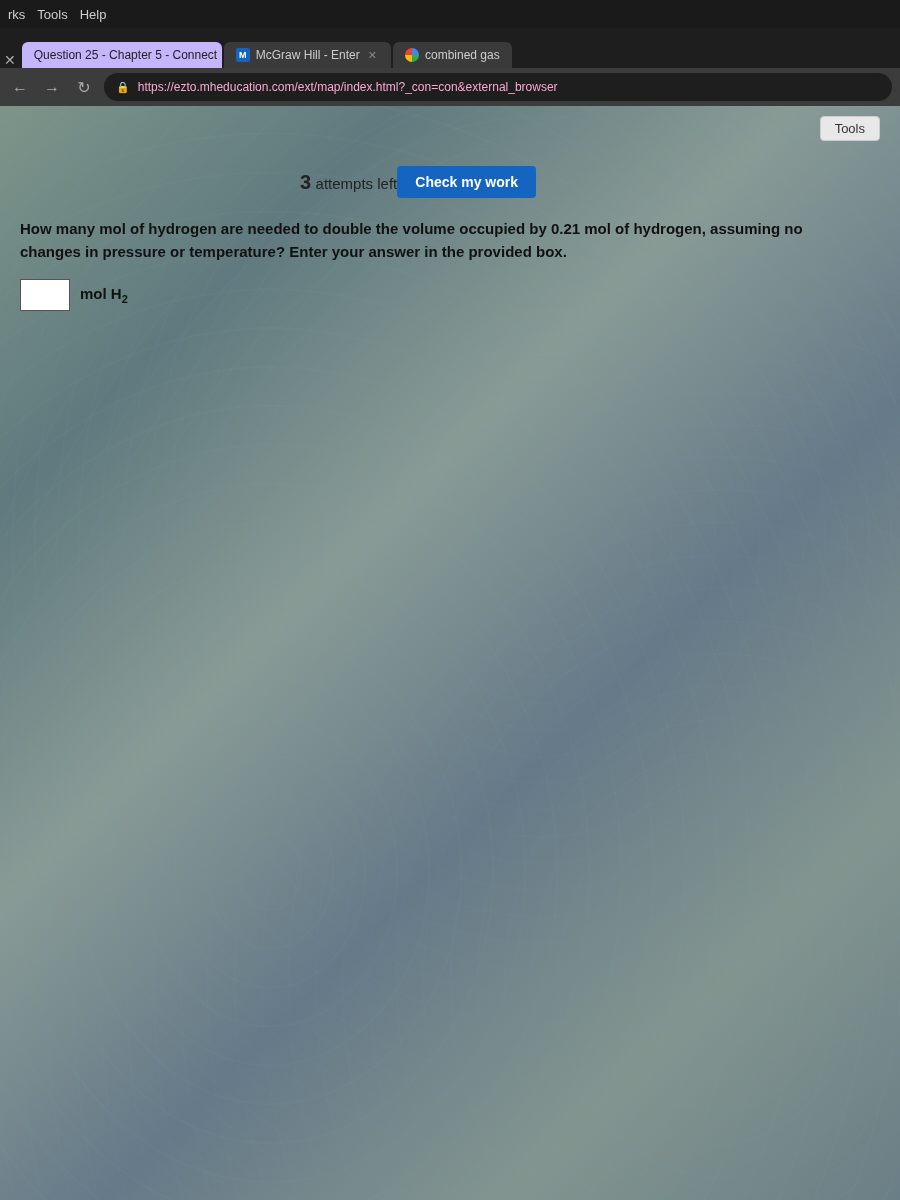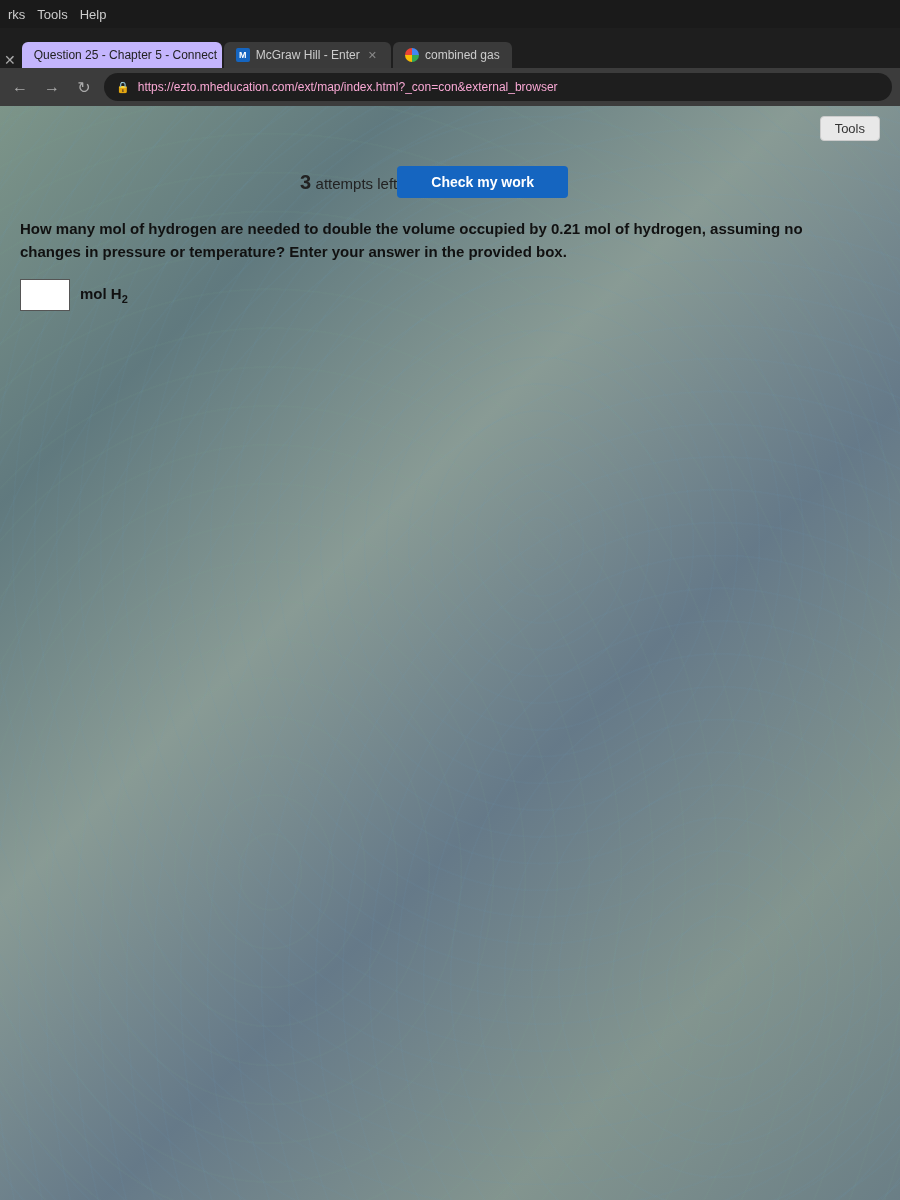--- a/index.html
+++ b/index.html
@@ -200,21 +200,21 @@
     .attempts-number {
       font-size: 20px;
       font-weight: bold;
       color: #222;
     }
     .check-btn {
       background: #1565c0;
       color: white;
       border: none;
       border-radius: 4px;
-      padding: 8px 34px;
+      padding: 8px 18px;
       font-size: 14px;
       font-weight: bold;
       cursor: pointer;
     }
 
     
     .question-text {
       font-size: 15px;
       color: #111;
       line-height: 1.5;

